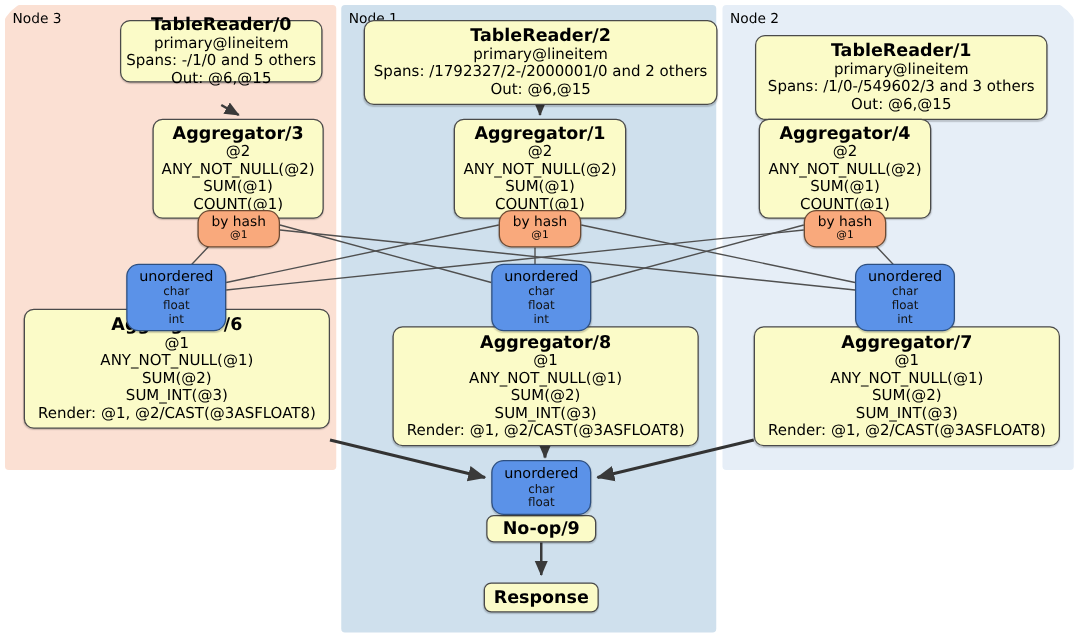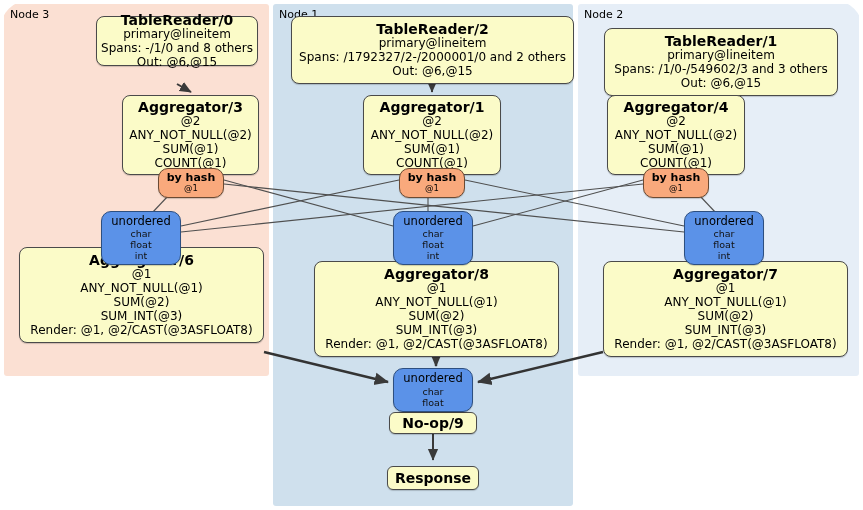--- a/index.html
+++ b/index.html
@@ -81,21 +81,21 @@
   }
   .pill .title { font-size: 14px; }
 
   
   .router {
     background: #f9a97c;
     border-color: #6b4a33;
     border-radius: 10px;
     z-index: 6;
   }
-  .router .title { font-size: 11px; font-weight: bold; }
+  .router .title { font-size: 11px; font-weight: normal; }
   .router .line  { font-size: 8.5px; }
 
   
   .sync {
     background: #5b92e8;
     border-color: #2d4f80;
     border-radius: 10px;
     z-index: 6;
   }
   .sync .title { font-size: 11.5px; font-weight: normal; color:#000; }
@@ -161,21 +161,21 @@
     <g stroke="#3a3a3a" stroke-width="2" fill="none">
       <path d="M433,412 L433,410"></path>
       <path d="M433,434 L433,460" marker-end="url(#ah)"></path>
     </g>
   </svg>
 
   <div id="nodes">
       <div class="node proc" style="left: 96px; top: 16px; width: 162px; height: 50px;">
         <div class="title">TableReader/0</div>
         <div class="line">primary@lineitem</div>
-        <div class="line">Spans: -/1/0 and 8 others</div>
+        <div class="line">Spans: -/1/0 and 5 others</div>
         <div class="line">Out: @6,@15</div>
       </div>
       <div class="node proc" style="left: 291px; top: 16px; width: 283px; height: 68px;">
         <div class="title">TableReader/2</div>
         <div class="line">primary@lineitem</div>
         <div class="line">Spans: /1792327/2-/2000001/0 and 2 others</div>
         <div class="line">Out: @6,@15</div>
       </div>
       <div class="node proc" style="left: 604px; top: 28px; width: 234px; height: 68px;">
         <div class="title">TableReader/1</div>

